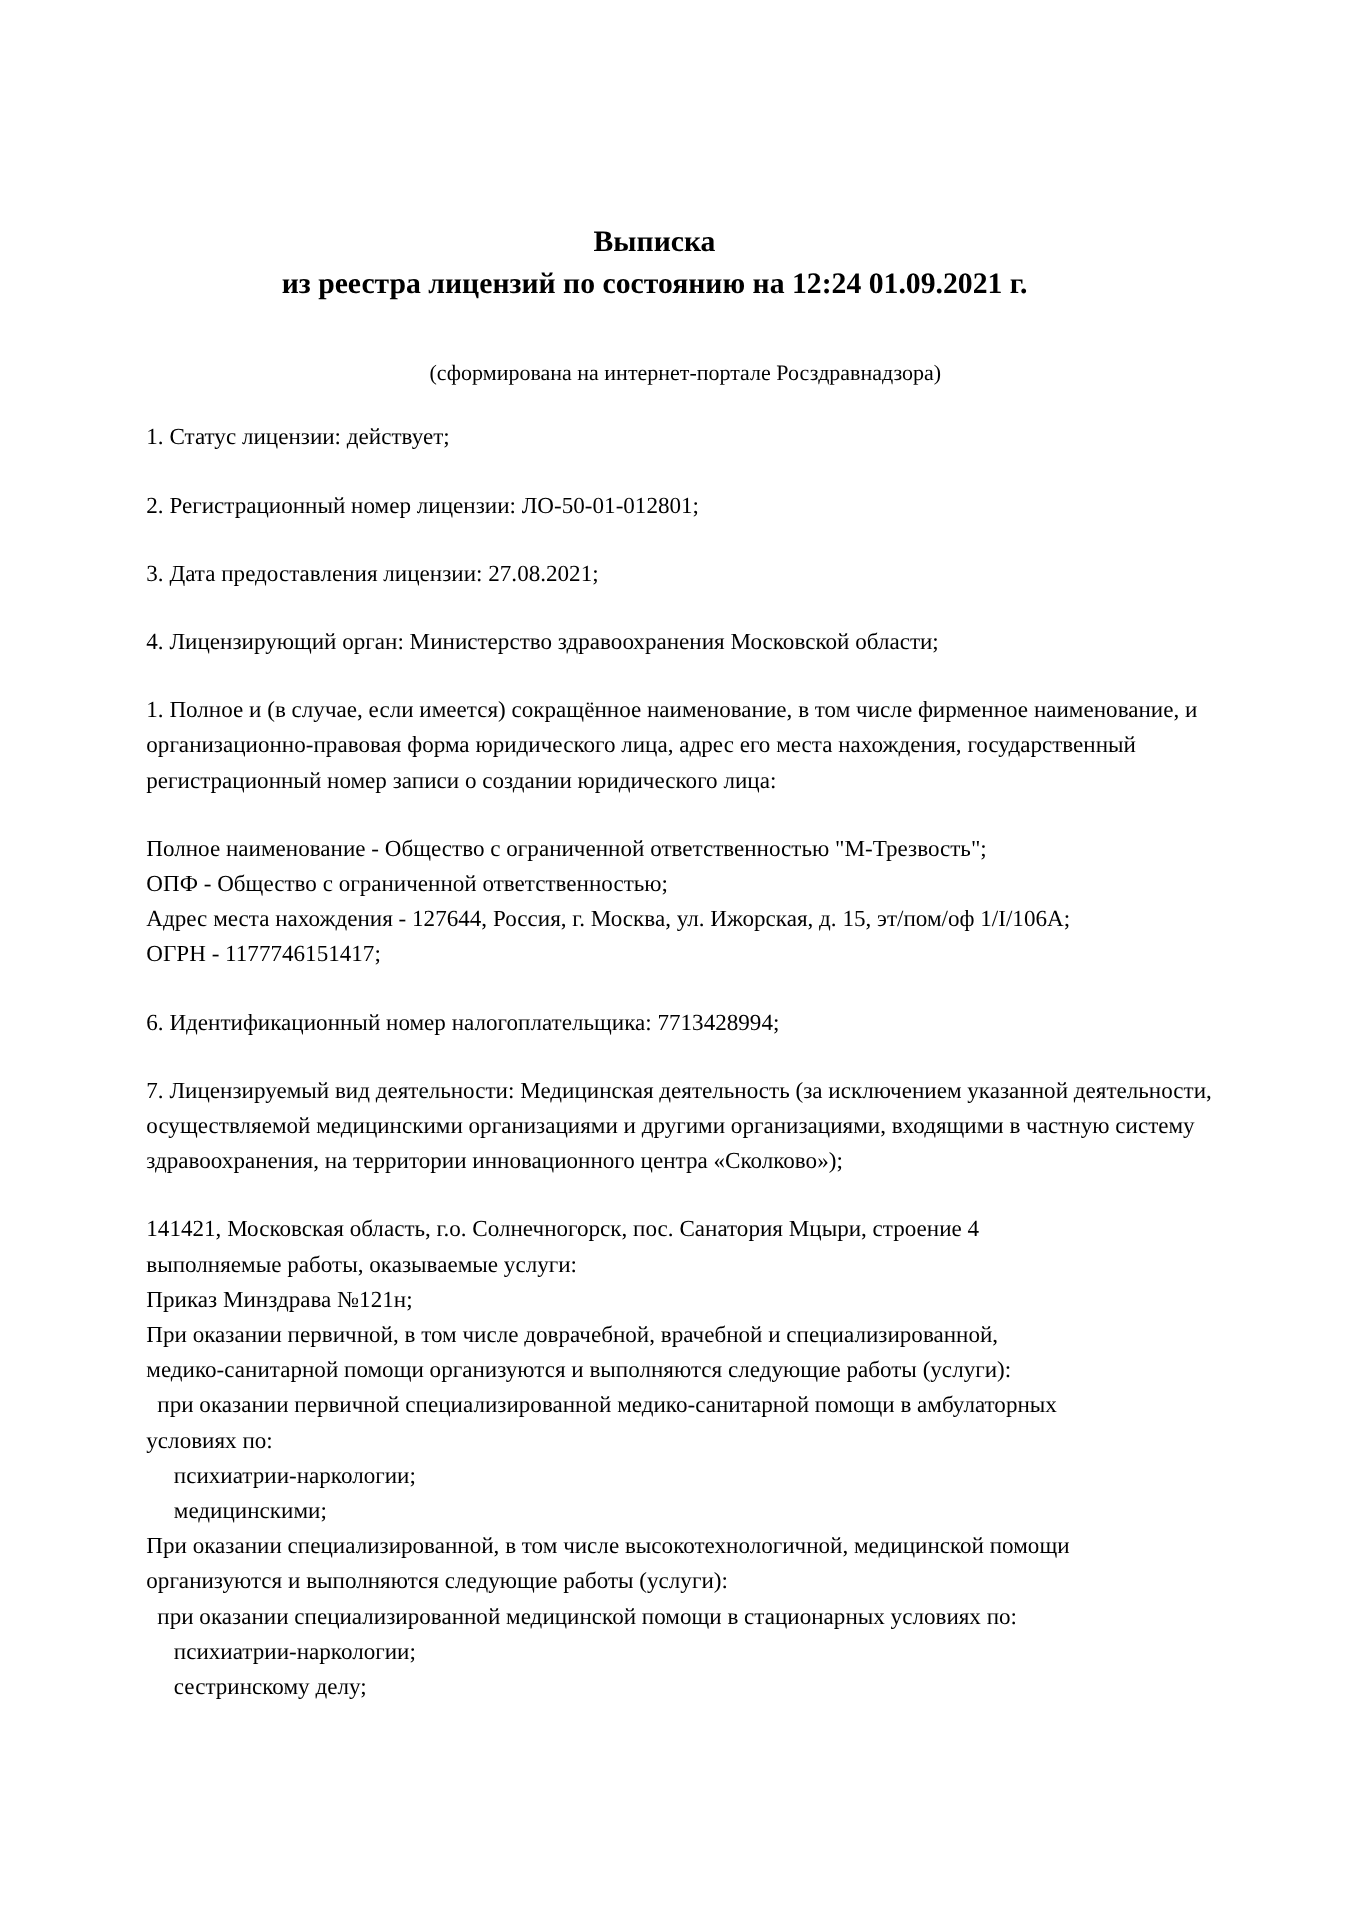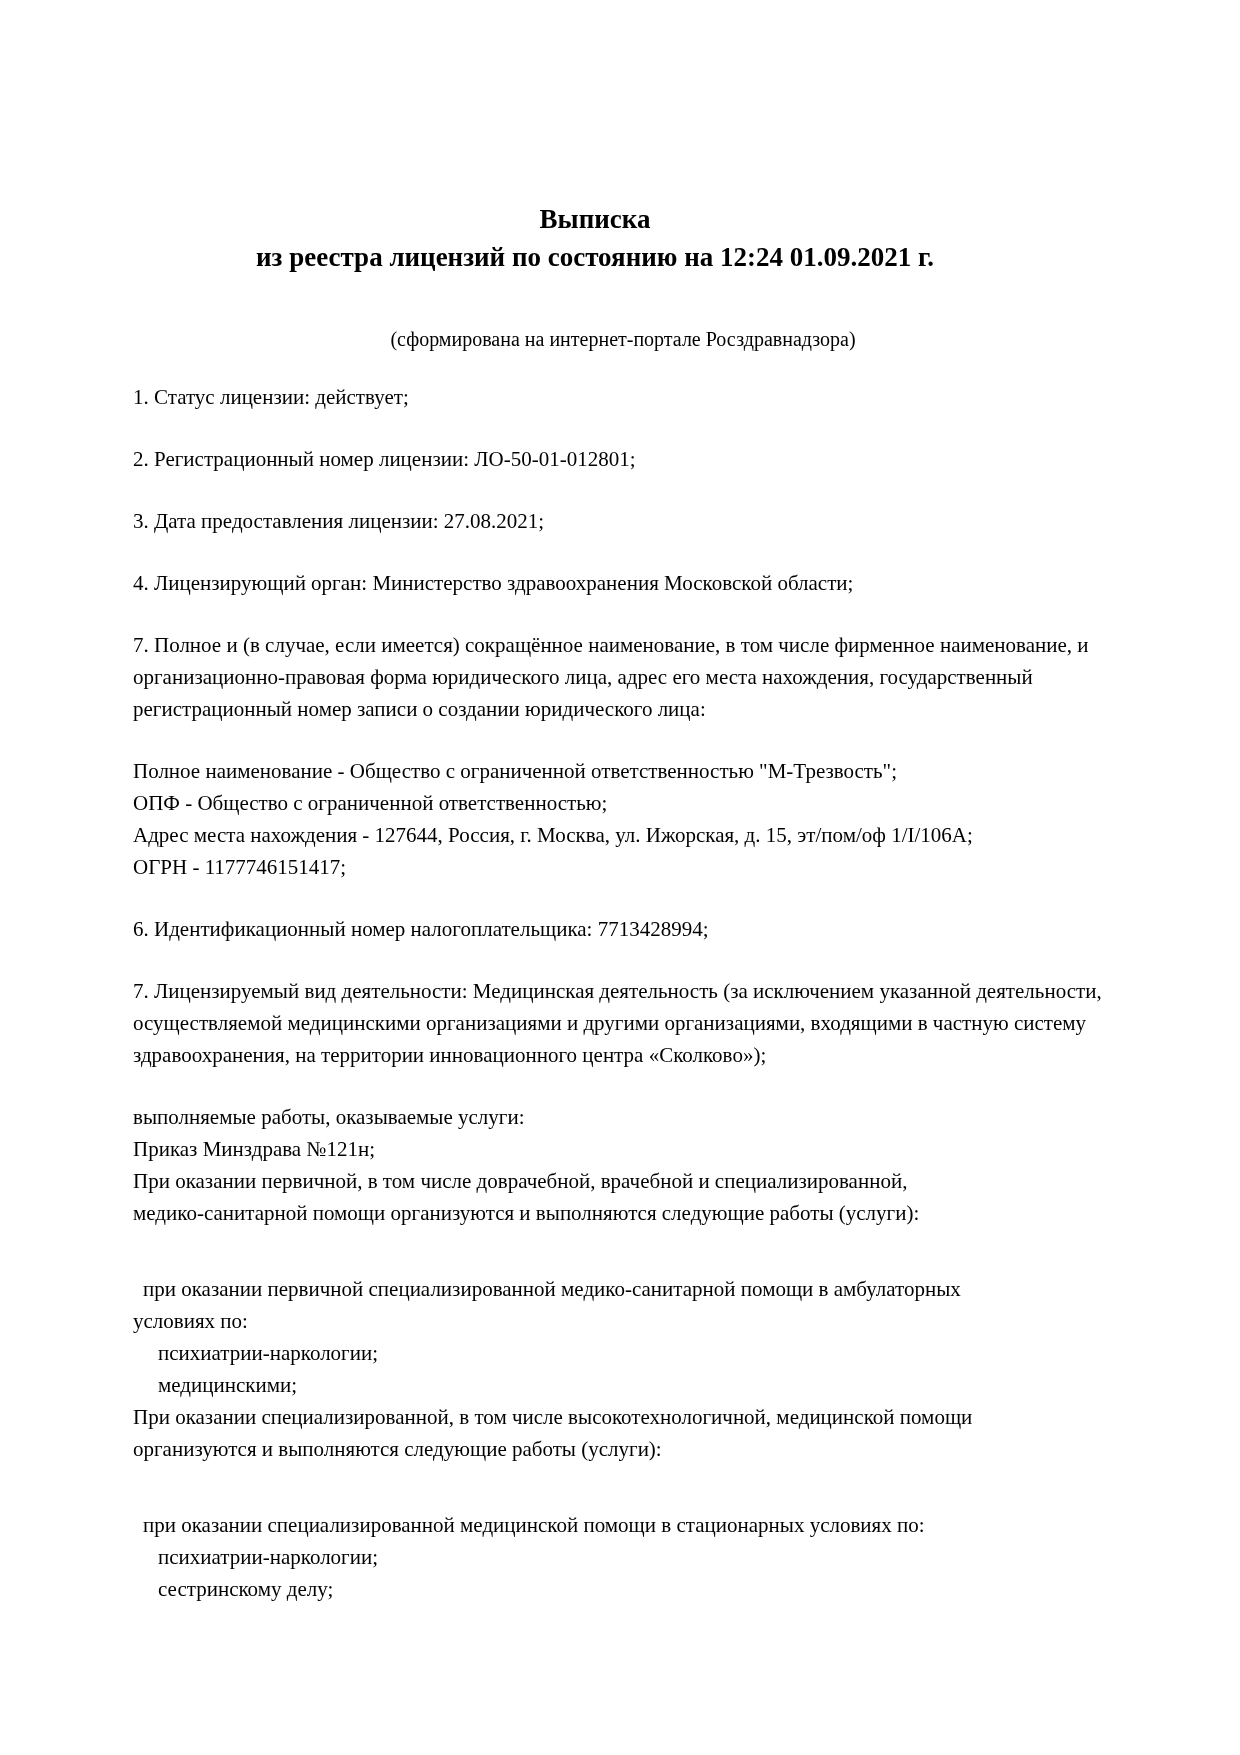--- a/index.html
+++ b/index.html
@@ -42,50 +42,51 @@
   .para {
     margin: 30px 0 0 0;
   }
   .line-group {
     margin: 30px 0 0 0;
   }
   .line {
     white-space: normal;
   }
   .indent-0 { padding-left: 0; }
-  .indent-1 { padding-left: 10px; margin-top: 44px; }
+  .indent-1 { padding-left: 10px; }
   .indent-2 { padding-left: 25px; }
 </style>
 </head>
 <body>
 
 <div class="page">
 
   <div class="title-block">
     <div>Выписка</div>
     <div>из реестра лицензий по состоянию на 12:24 01.09.2021 г.</div>
   </div>
 
   <div class="subtitle">(сформирована на интернет-портале Росздравнадзора)</div>
 
   <div class="content">
       <p class="para">1. Статус лицензии: действует;</p>
       <p class="para">2. Регистрационный номер лицензии: ЛО-50-01-012801;</p>
       <p class="para">3. Дата предоставления лицензии: 27.08.2021;</p>
       <p class="para">4. Лицензирующий орган: Министерство здравоохранения Московской области;</p>
-      <p class="para">7. Полное и (в случае, если имеется) сокращённое наименование, в том числе фирменное наименование, и организационно-правовая форма юридического лица, адрес его места нахождения, государственный регистрационный номер записи о создании юридического лица:</p>
+      <p class="para">1. Полное и (в случае, если имеется) сокращённое наименование, в том числе фирменное наименование, и организационно-правовая форма юридического лица, адрес его места нахождения, государственный регистрационный номер записи о создании юридического лица:</p>
       <div class="line-group">
         <div class="line indent-0">Полное наименование - Общество с ограниченной ответственностью "М-Трезвость";</div>
         <div class="line indent-0">ОПФ - Общество с ограниченной ответственностью;</div>
         <div class="line indent-0">Адрес места нахождения - 127644, Россия, г. Москва, ул. Ижорская, д. 15, эт/пом/оф 1/I/106А;</div>
         <div class="line indent-0">ОГРН - 1177746151417;</div>
       </div>
       <p class="para">6. Идентификационный номер налогоплательщика: 7713428994;</p>
       <p class="para">7. Лицензируемый вид деятельности: Медицинская деятельность (за исключением указанной деятельности, осуществляемой медицинскими организациями и другими организациями, входящими в частную систему здравоохранения, на территории инновационного центра «Сколково»);</p>
       <div class="line-group">
+        <div class="line indent-0">141421, Московская область, г.о. Солнечногорск, пос. Санатория Мцыри, строение 4</div>
         <div class="line indent-0">выполняемые работы, оказываемые услуги:</div>
         <div class="line indent-0">Приказ Минздрава №121н;</div>
         <div class="line indent-0">При оказании первичной, в том числе доврачебной, врачебной и специализированной,</div>
         <div class="line indent-0">медико-санитарной помощи организуются и выполняются следующие работы (услуги):</div>
         <div class="line indent-1">при оказании первичной специализированной медико-санитарной помощи в амбулаторных</div>
         <div class="line indent-0">условиях по:</div>
         <div class="line indent-2">психиатрии-наркологии;</div>
         <div class="line indent-2">медицинскими;</div>
         <div class="line indent-0">При оказании специализированной, в том числе высокотехнологичной, медицинской помощи</div>
         <div class="line indent-0">организуются и выполняются следующие работы (услуги):</div>

